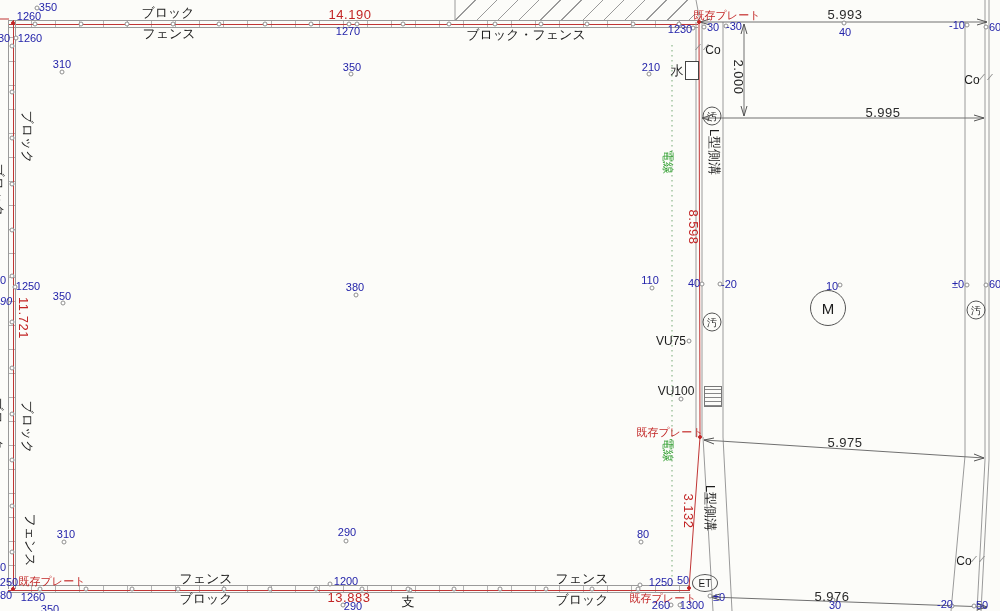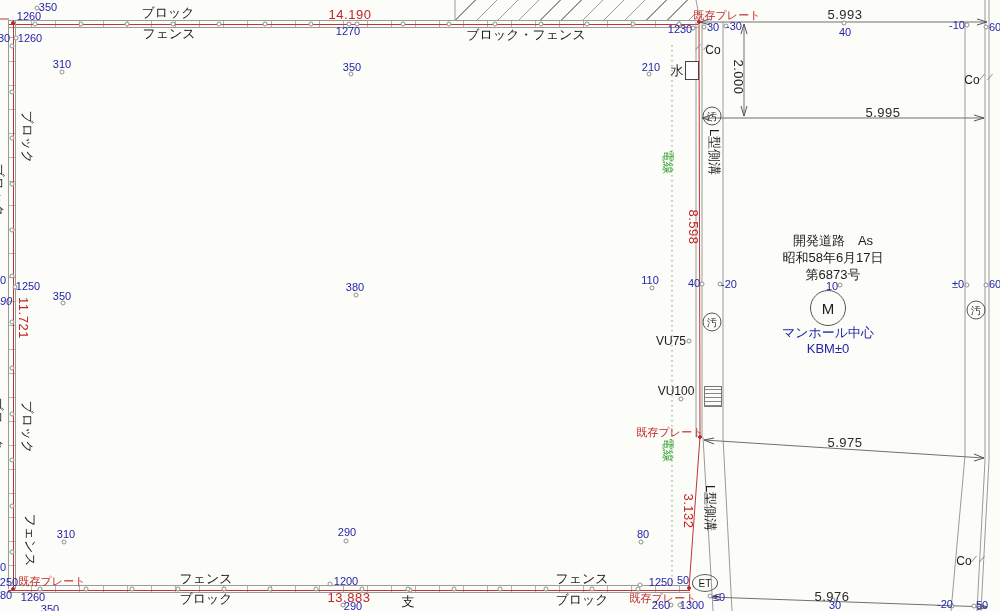--- a/index.html
+++ b/index.html
@@ -96,30 +96,21 @@
       <path d="M720,594 L710,597 L720,600 M977,603 L987,607 L977,610"></path>
     </g>
   </svg>
 
   <div id="grate"></div>
   <div id="wbox"></div>
   <div class="hm" style="left:702px;top:47px"></div>
   <div class="hm" style="left:986px;top:77px"></div>
   <div class="hm" style="left:978px;top:559px"></div>
 
-  <div class="lbl jl" style="left:833px;top:258px;text-align:center;line-height:1.3">
-    <div>開発道路　As</div>
-    <div>昭和58年6月17日</div>
-    <div>第6873号</div>
-  </div>
-
-  <div class="lbl blue13" style="left:828px;top:341px">
-    <div>マンホール中心</div>
-    <div>KBM±0</div>
-  </div>
+
 
 <span class="lbl dim red" style="left: 350px; top: 14px;">14.190</span>
     <span class="lbl dim red" style="left: 349px; top: 597px;">13.883</span>
     <span class="lbl dim red r90" style="left: 23px; top: 318px;">11.721</span>
     <span class="lbl dim red r90" style="left: 693px; top: 227px;">8.598</span>
     <span class="lbl dim red r90" style="left: 688px; top: 511px;">3.132</span>
     <span class="lbl dim" style="left: 845px; top: 14px;">5.993</span>
     <span class="lbl dim" style="left: 844px; top: 112px; margin-left: 39px;">5.995</span>
     <span class="lbl dim" style="left: 845px; top: 442px;">5.975</span>
     <span class="lbl dim" style="left: 832px; top: 596px;">5.976</span>

